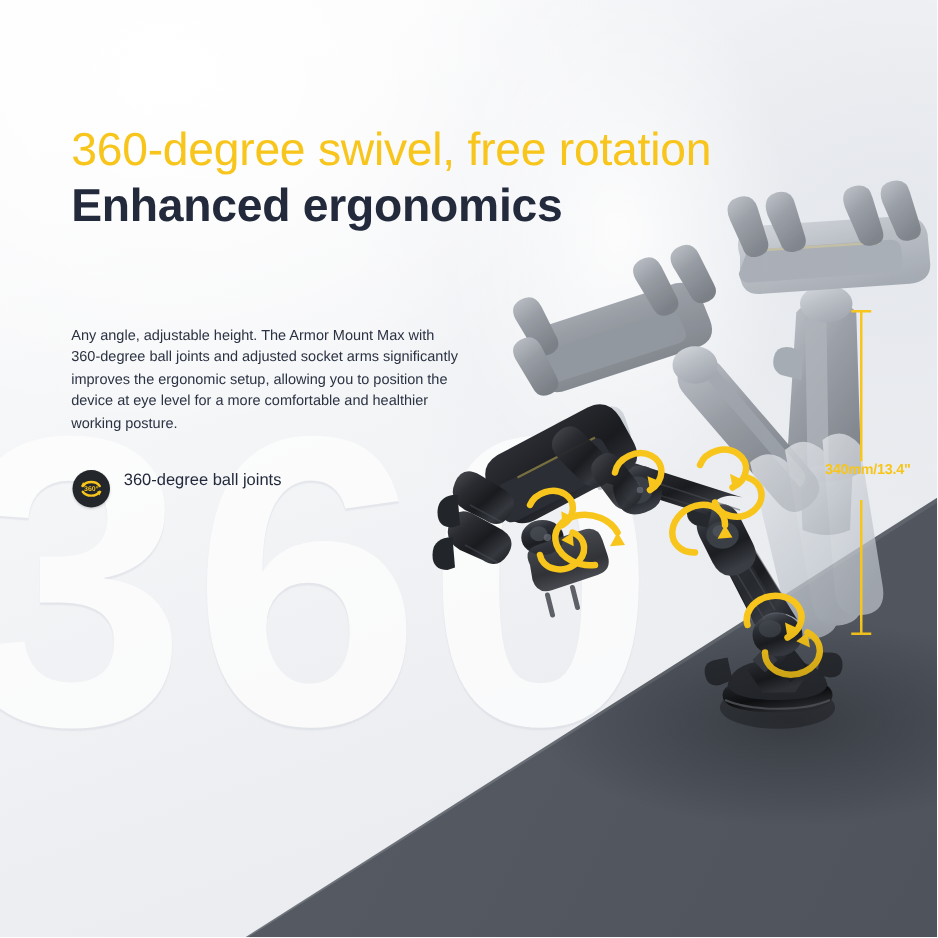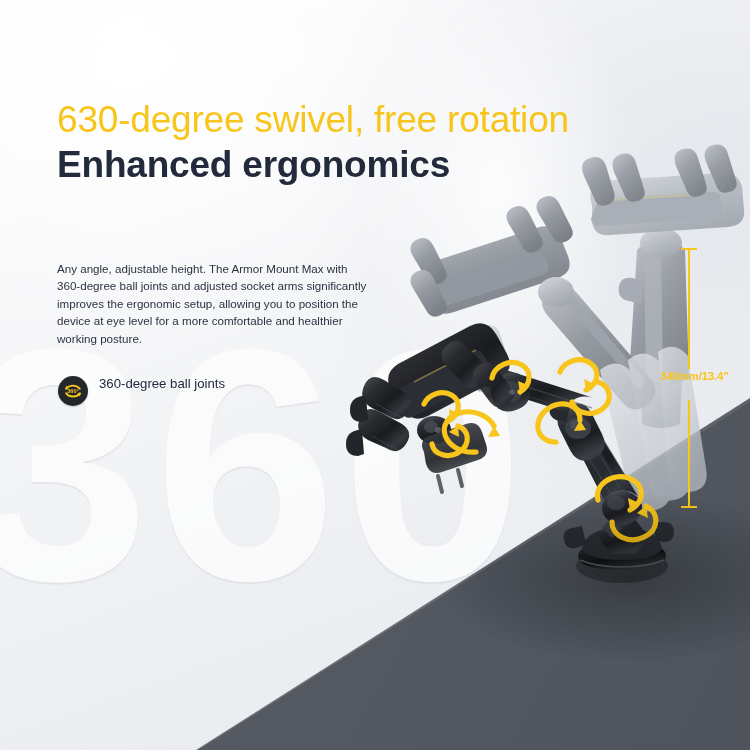--- a/index.html
+++ b/index.html
@@ -382,21 +382,21 @@
   <div>
     <div class="dim-cap-top"></div>
     <div class="dim-line"></div>
     <div class="dim-line-lower"></div>
     <div class="dim-cap-bottom"></div>
     <div class="dim-label">340mm/13.4"</div>
   </div>
 
   <div class="desk-shadow"></div>
 
-  <div class="headline">630-degree swivel,  free rotation</div>
+  <div class="headline">360-degree swivel,  free rotation</div>
   <div class="subhead">Enhanced ergonomics</div>
   <div class="body-copy">Any angle, adjustable height. The Armor Mount Max with 360-degree ball joints and adjusted socket arms significantly improves the ergonomic setup, allowing you to position the device at eye level for a more comfortable and healthier working posture.</div>
 
   <div class="features">
 
     <div class="feature">
       <span class="badge">
         <svg width="22" height="22" viewBox="0 0 24 24">
           <path d="M4.6 9.6 A8.6 7 0 0 1 19.4 9.6" fill="none" stroke="#F7C51B" stroke-width="2.1" stroke-linecap="round"></path>
           <path d="M19.4 14.6 A8.6 7 0 0 1 4.6 14.6" fill="none" stroke="#F7C51B" stroke-width="2.1" stroke-linecap="round"></path>

